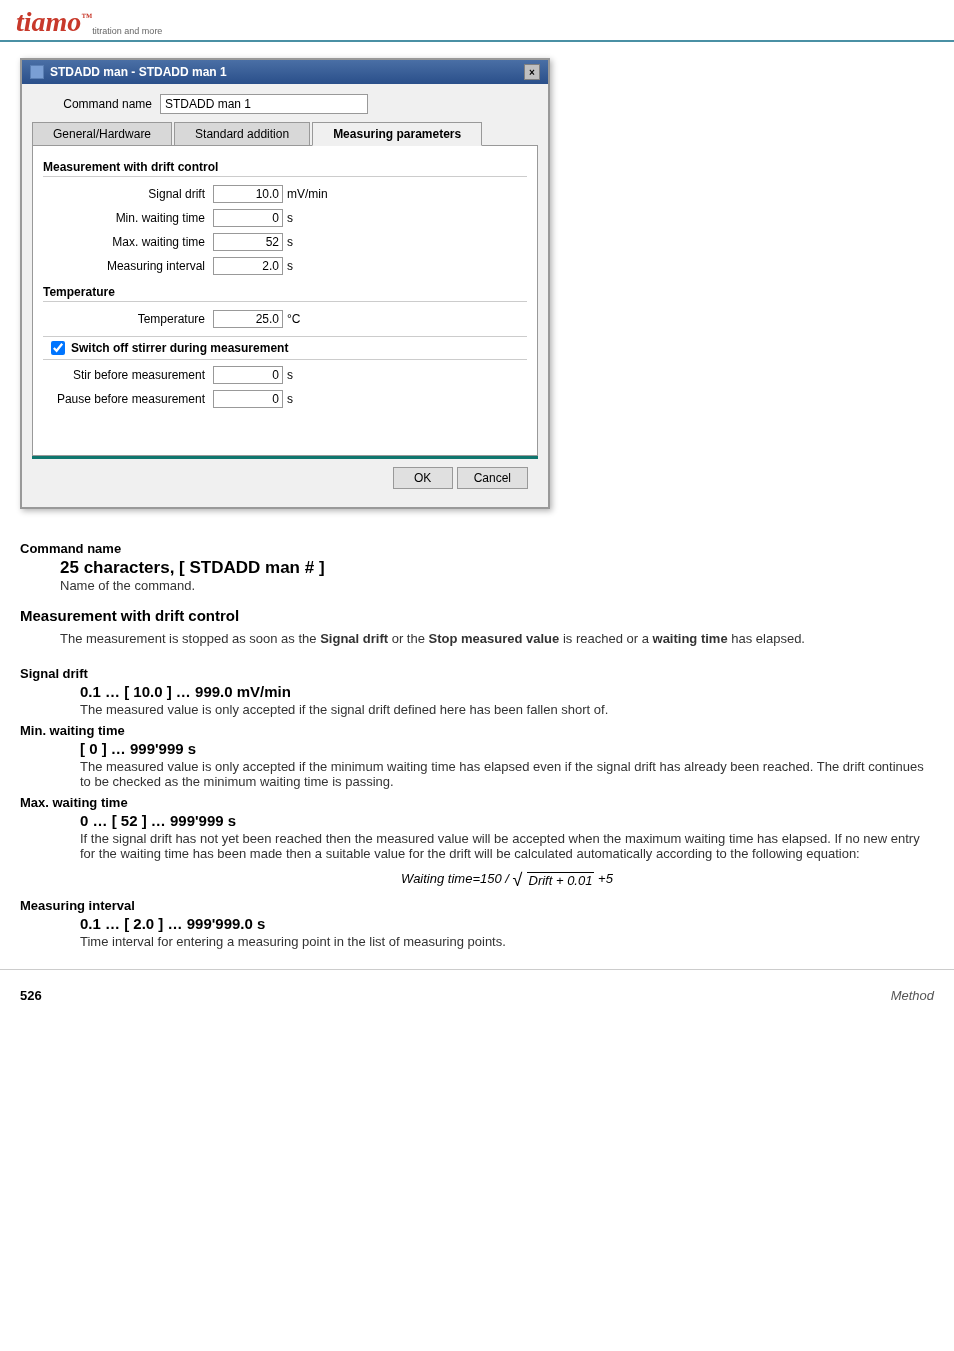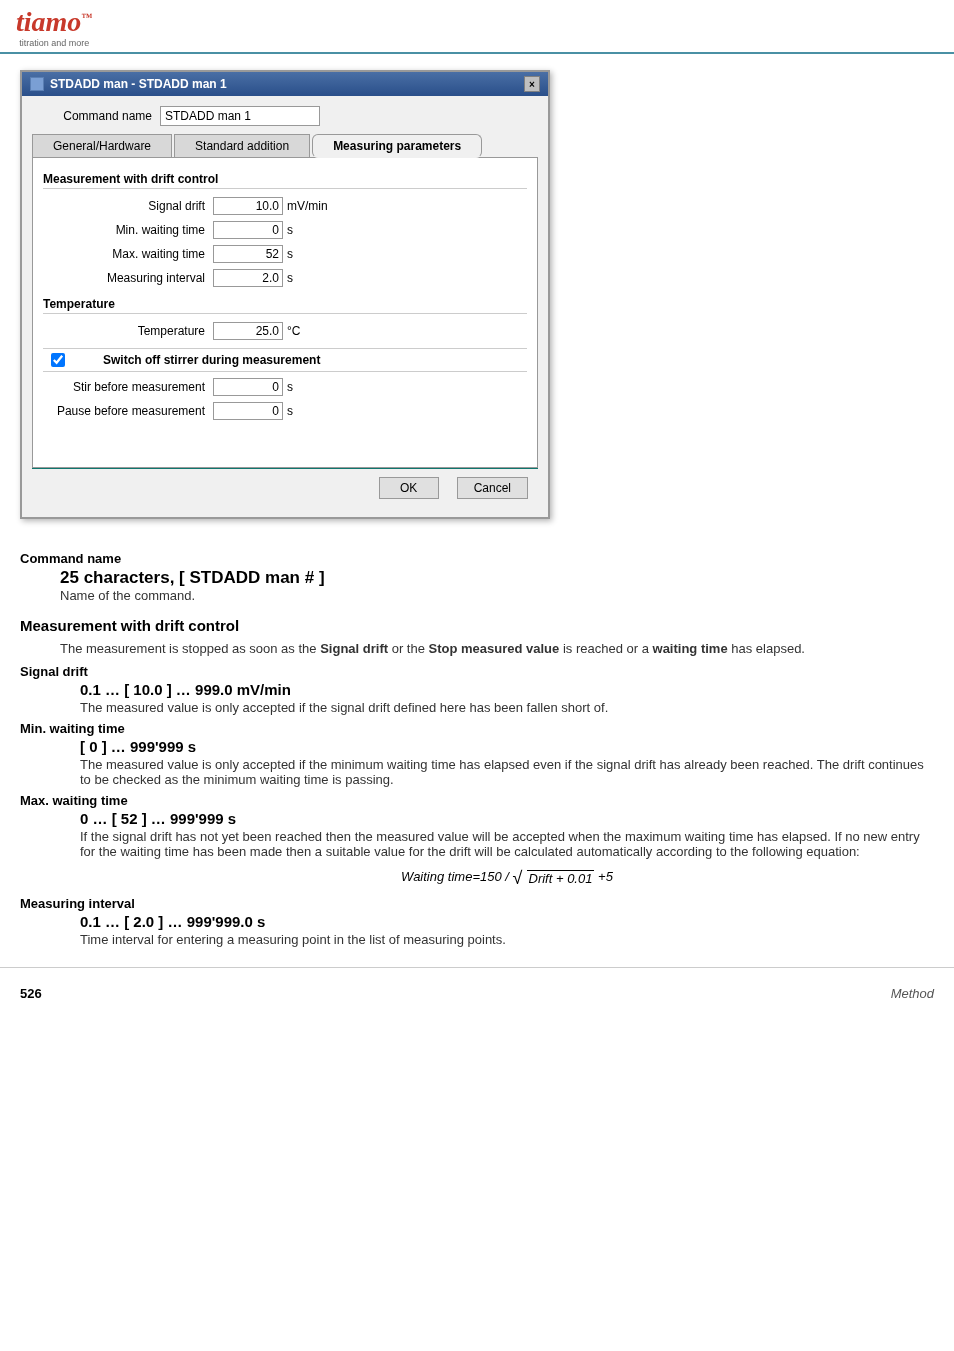--- a/index.html
+++ b/index.html
@@ -14,22 +14,22 @@
 
     
     .page-header {
       border-bottom: 2px solid #4a90a4;
       padding: 8px 16px 4px 16px;
       display: flex;
       align-items: center;
     }
     .logo-container {
       display: flex;
-      flex-direction: column;
-      align-items: center;
+      flex-direction: row;
+      align-items: flex-end;
     }
     .logo-text {
       font-family: Georgia, serif;
       font-size: 28px;
       font-style: italic;
       color: #c8392b;
       font-weight: bold;
       line-height: 1;
     }
     .logo-subtitle {
@@ -105,21 +105,21 @@
       text-align: right;
       min-width: 120px;
       font-size: 12px;
       color: #000;
     }
     .command-name-input {
       border: 1px solid #999;
       background: #fff;
       padding: 2px 4px;
       font-size: 12px;
-      width: 160px;
+      width: 208px;
     }
 
     
     .tabs-container {
       display: flex;
       border-bottom: 1px solid #999;
       margin-bottom: 0;
     }
     .tab {
       padding: 4px 20px;
@@ -130,21 +130,20 @@
       cursor: pointer;
       margin-right: 2px;
       color: #000;
     }
     .tab.active {
       background: #f0f0f0;
       font-weight: bold;
       border-bottom: 1px solid #f0f0f0;
       margin-bottom: -1px;
       z-index: 1;
-      border-radius: 6px;
     }
 
     
     .tab-content {
       border: 1px solid #999;
       border-top: none;
       background: #fff;
       padding: 10px;
       min-height: 310px;
     }
@@ -187,39 +186,38 @@
     }
 
     
     .checkbox-row {
       display: flex;
       align-items: center;
       margin: 8px 0 6px 0;
       border-top: 1px solid #ccc;
       border-bottom: 1px solid #ccc;
       padding: 4px 8px;
-      gap: 32px;
     }
     .checkbox-row input[type="checkbox"] {
       margin-right: 6px;
       width: 14px;
       height: 14px;
     }
     .checkbox-label {
       font-weight: bold;
       font-size: 12px;
     }
 
     
     .dialog-footer {
       display: flex;
       justify-content: flex-end;
       padding: 8px 10px;
-      gap: 18px;
-      border-top: 1px solid #0f766e;
+      gap: 4px;
+      border-top: 3px solid #0f766e;
       background: #f0f0f0;
     }
     .dialog-btn {
       padding: 3px 16px;
       font-size: 12px;
       border: 1px solid #999;
       background: #e0e0e0;
       cursor: pointer;
       min-width: 60px;
       text-align: center;
@@ -253,21 +251,21 @@
       font-size: 15px;
       font-weight: bold;
       margin: 14px 0 6px 0;
       color: #000;
     }
 
     .doc-paragraph {
       margin-left: 40px;
       font-size: 13px;
       color: #333;
-      margin-bottom: 6px;
+      margin-bottom: 18px;
       line-height: 1.4;
     }
 
     .doc-sub-label {
       font-weight: bold;
       font-size: 13px;
       margin: 6px 0 2px 0;
     }
 
     .doc-sub-indent {

